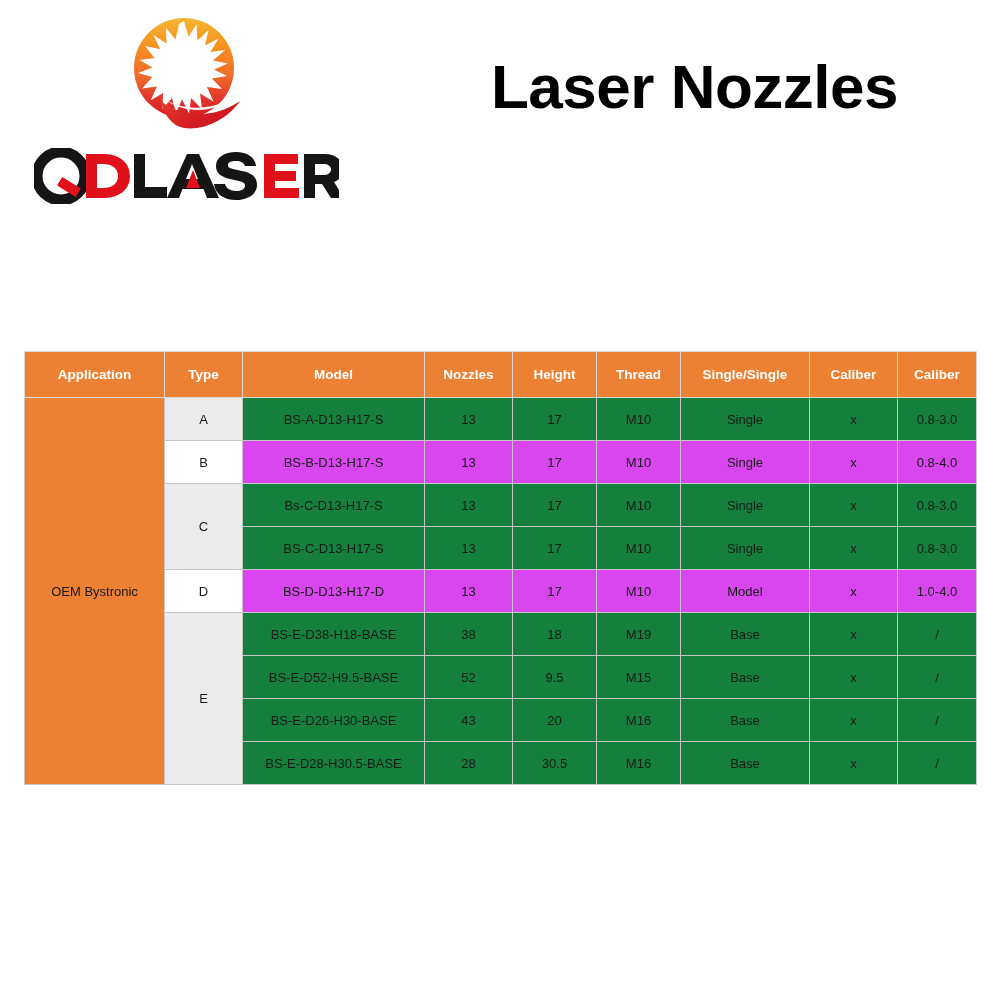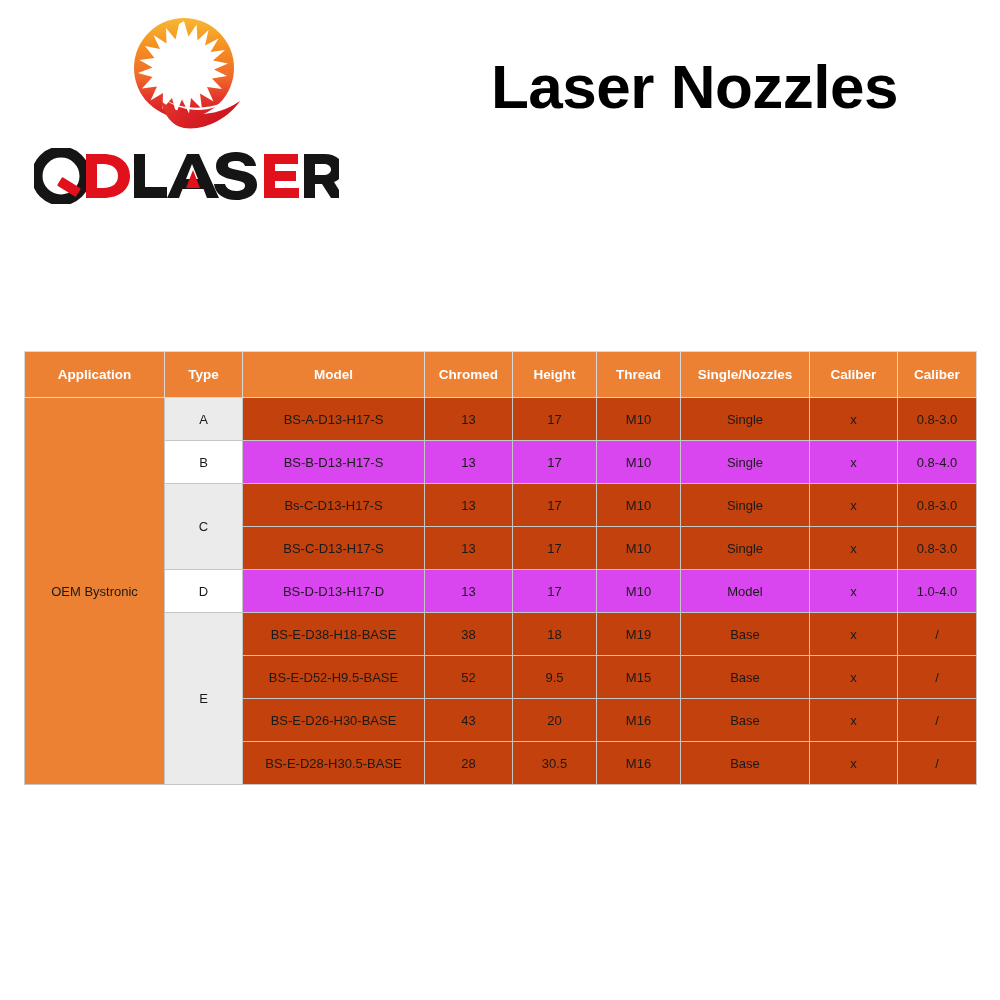--- a/index.html
+++ b/index.html
@@ -98,21 +98,21 @@
 
   td.app-cell {
     background: #ec8033;
     color: #ffffff;
     font-weight: normal;
     font-size: 13.5px;
     border-color: #d9d9d9;
   }
 
   tr.shade td:not(.app-cell):not(.type-cell) {
-    background: #c2410c;
+    background: #15803d;
   }
   tr.plain td:not(.app-cell):not(.type-cell) {
     background: #d946ef;
   }
 
   td.type-cell.shade-t { background: #ebebeb; }
   td.type-cell.plain-t { background: #ffffff; }
 
   
   col.c-app      { width: 140px; }
@@ -220,24 +220,24 @@
         <col class="c-thread">
       <col class="c-sd">
         <col class="c-chromed">
         <col class="c-caliber">
     </colgroup>
     <thead>
       <tr>
         <th>Application</th>
         <th>Type</th>
         <th>Model</th>
-        <th>Chromed</th>
+        <th>Nozzles</th>
         <th>Height</th>
         <th>Thread</th>
-        <th>Single/Nozzles</th>
+        <th>Single/Single</th>
         <th>Caliber</th>
         <th>Caliber</th>
       </tr>
     </thead>
     <tbody id="spec-body">
         <tr class="shade">
           <td class="app-cell" rowspan="9">OEM Bystronic</td>
           <td class="type-cell shade-t" rowspan="1">A</td>
           <td>BS-A-D13-H17-S</td>
           <td>13</td>

